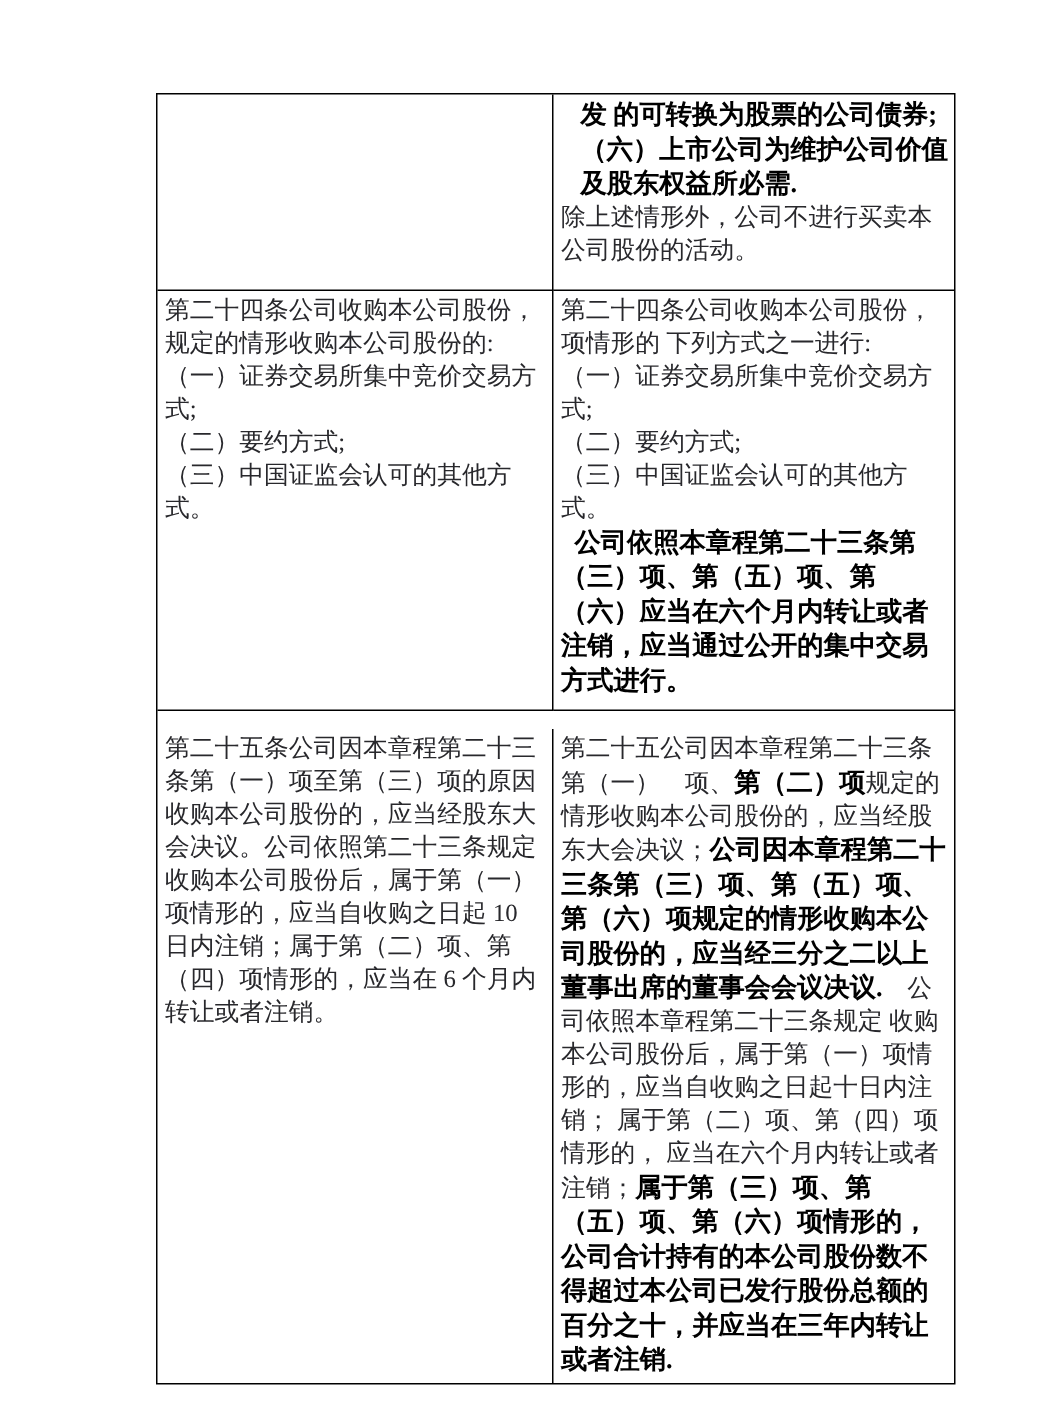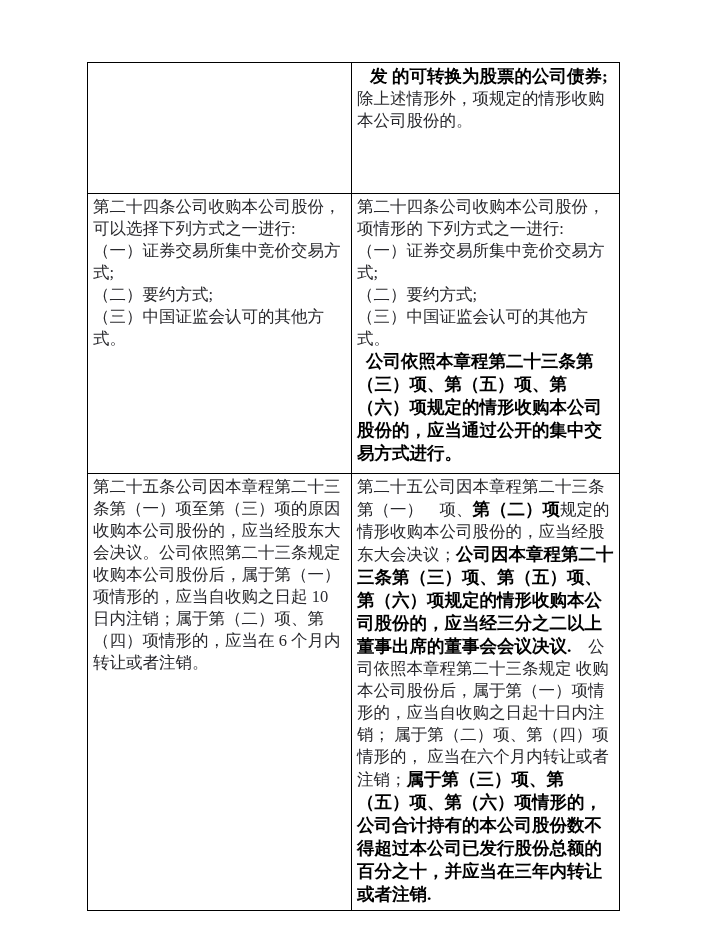--- a/index.html
+++ b/index.html
@@ -7,21 +7,21 @@
   .page {
     position: relative;
     width: 708px;
     height: 947px;
     background: #ffffff;
     overflow: hidden;
     font-family: "Liberation Serif", "DejaVu Serif", serif;
   }
   .cmp-table {
     position: absolute;
-    left: 87px;
+    left: 104px;
     top: 62px;
     width: 533px;
     box-sizing: border-box;
     border: 1.5px solid #000000;
     display: grid;
     grid-template-columns: 264px 1fr;
     grid-template-rows: 131px 280px auto;
     background: #ffffff;
   }
   .cell {
@@ -29,53 +29,54 @@
     border-right: 1.5px solid #000000;
     border-bottom: 1.5px solid #000000;
     padding: 2px 4px 4px 5px;
     overflow: hidden;
     font-size: 16.5px;
     line-height: 22px;
     color: #28282c;
     word-break: break-all;
   }
   .cell:nth-child(2n) { border-right: none; }
-  .cell:nth-last-child(-n+2) { border-bottom: none; }
+  .cell:nth-last-child(-n+2) { border-bottom: none; margin-top: 12px; }
   .cell p { margin: 0; padding: 0; }
   .cell p.indent { margin-left: 13px; }
   .cell p.first-indent { text-indent: 9px; }
   .run-b {
     font-weight: bold;
     color: #000000;
     font-size: 17.5px;
     line-height: 23px;
   }
 </style>
 </head>
 <body>
 
 <div class="page">
   <div class="cmp-table" id="cmp-table">
       <div class="cell"></div>
       <div class="cell">
         <p class="indent"><span class="run-b">发 的可转换为股票的公司债券;</span></p>
-        <p><span>除上述情形外，项规定的情形收购本公司股份的。</span></p>
+        <p class="indent"><span class="run-b">（六）上市公司为维护公司价值及股东权益所必需.</span></p>
+        <p><span>除上述情形外，公司不进行买卖本公司股份的活动。</span></p>
       </div>
       <div class="cell">
-        <p><span>第二十四条公司收购本公司股份，可以选择下列方式之一进行:</span></p>
+        <p><span>第二十四条公司收购本公司股份，规定的情形收购本公司股份的:</span></p>
         <p><span>（一）证券交易所集中竞价交易方式;</span></p>
         <p><span>（二）要约方式;</span></p>
         <p><span>（三）中国证监会认可的其他方式。</span></p>
       </div>
       <div class="cell">
         <p><span>第二十四条公司收购本公司股份，项情形的 下列方式之一进行:</span></p>
         <p><span>（一）证券交易所集中竞价交易方式;</span></p>
         <p><span>（二）要约方式;</span></p>
         <p><span>（三）中国证监会认可的其他方式。</span></p>
-        <p class="first-indent"><span class="run-b">公司依照本章程第二十三条第（三）项、第（五）项、第（六）项规定的情形收购本公司股份的，应当通过公开的集中交易方式进行。</span></p>
+        <p class="first-indent"><span class="run-b">公司依照本章程第二十三条第（三）项、第（五）项、第（六）应当在六个月内转让或者注销，应当通过公开的集中交易方式进行。</span></p>
       </div>
       <div class="cell">
         <p><span>第二十五条公司因本章程第二十三条第（一）项至第（三）项的原因收购本公司股份的，应当经股东大会决议。公司依照第二十三条规定收购本公司股份后，属于第（一）项情形的，应当自收购之日起 10 日内注销；属于第（二）项、第（四）项情形的，应当在 6 个月内转让或者注销。</span></p>
       </div>
       <div class="cell">
         <p><span>第二十五公司因本章程第二十三条第（一）　项、</span><span class="run-b">第（二）项</span><span>规定的情形收购本公司股份的，应当经股东大会决议；</span><span class="run-b">公司因本章程第二十三条第（三）项、第（五）项、第（六）项规定的情形收购本公司股份的，应当经三分之二以上董事出席的董事会会议决议.</span><span>　公司依照本章程第二十三条规定 收购本公司股份后，属于第（一）项情 形的，应当自收购之日起十日内注销； 属于第（二）项、第（四）项情形的， 应当在六个月内转让或者注销；</span><span class="run-b">属于第（三）项、第（五）项、第（六）项情形的，公司合计持有的本公司股份数不 得超过本公司已发行股份总额的百分之十，并应当在三年内转让或者注销.</span></p>
       </div>
     </div>
 </div>
 

